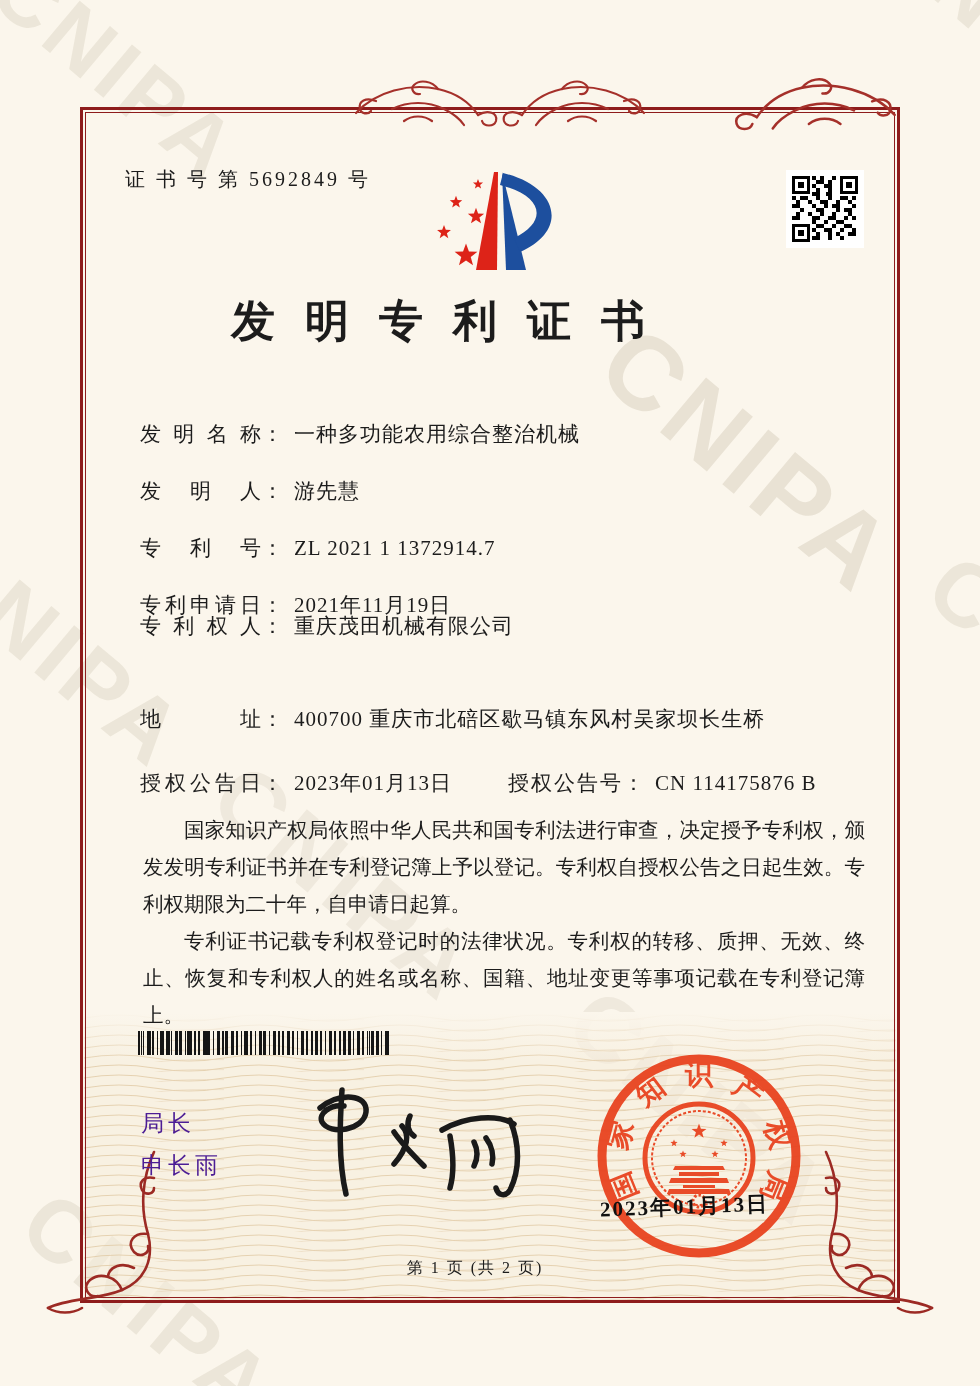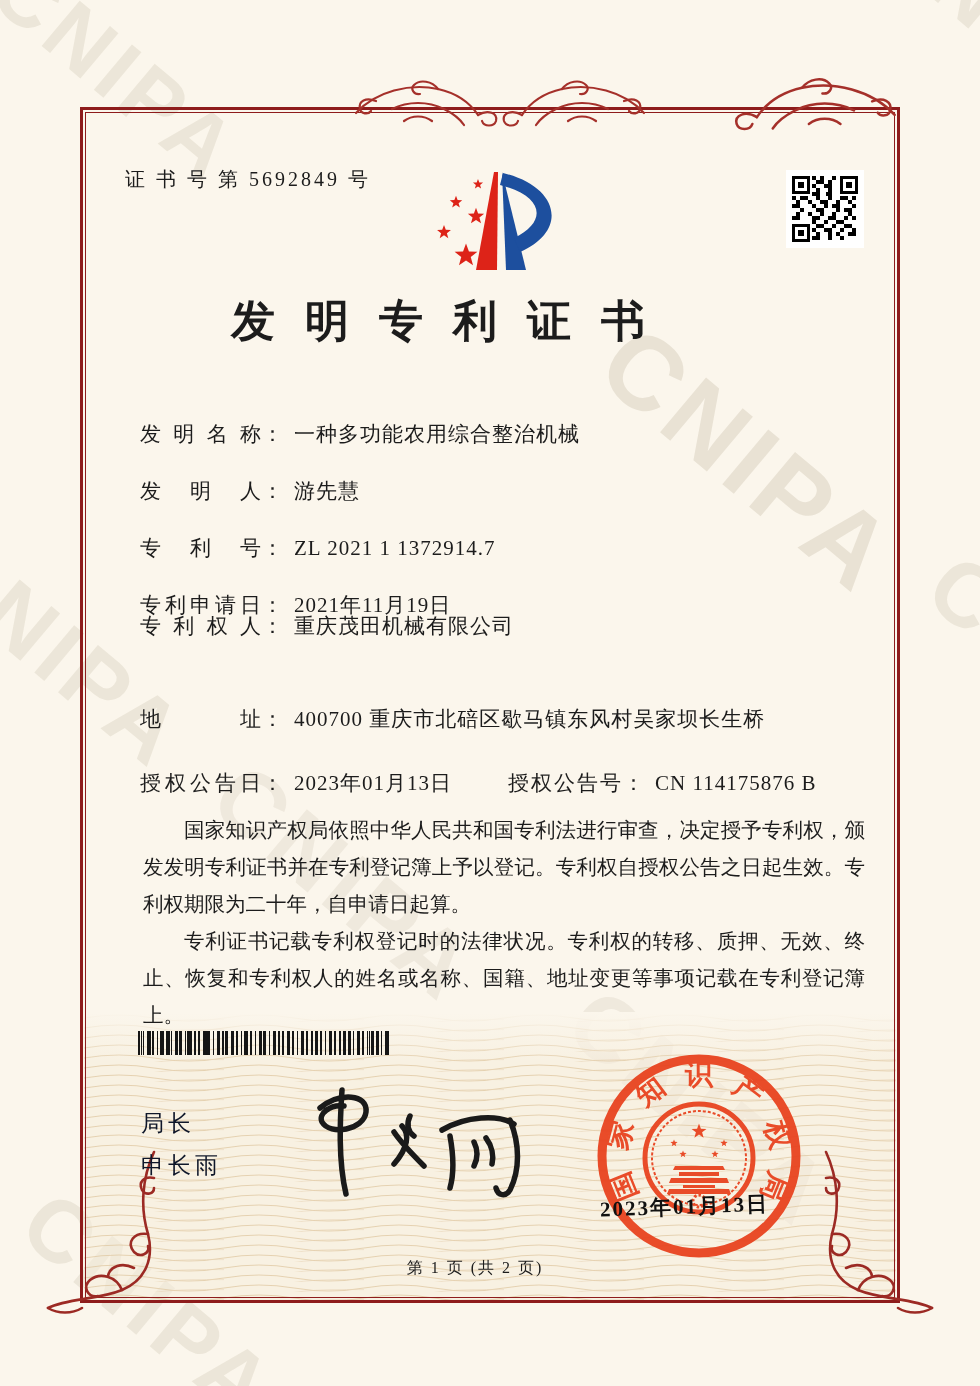--- a/index.html
+++ b/index.html
@@ -30,21 +30,21 @@
   
   .waveband{position:absolute;left:84px;top:1012px;width:812px;height:288px;}
   .wavefade{position:absolute;left:84px;top:1012px;width:812px;height:50px;
             background:linear-gradient(#fbf6ec,rgba(251,246,236,0));}
   
   .barcode{position:absolute;left:138px;top:1031px;width:252px;height:24px;
     background-image:
       repeating-linear-gradient(90deg,#151515 0 2px,rgba(0,0,0,0) 2px 5px,#151515 5px 6px,rgba(0,0,0,0) 6px 9px,#151515 9px 12px,rgba(0,0,0,0) 12px 14px),
       repeating-linear-gradient(90deg,rgba(0,0,0,0) 0 3px,#151515 3px 4px,rgba(0,0,0,0) 4px 11px,#151515 11px 13px,rgba(0,0,0,0) 13px 19px);}
   .signer{position:absolute;left:141px;font-size:23px;font-family:"Liberation Sans","DejaVu Sans",sans-serif;
-          letter-spacing:4px;color:#0f172a;}
+          letter-spacing:4px;color:#4c1d95;}
   .sig{position:absolute;left:282px;top:1072px;}
   .seal{position:absolute;left:592px;top:1046px;}
   .sealdate{position:absolute;left:600px;top:1192px;width:200px;font-size:21px;font-weight:bold;
             letter-spacing:2px;transform:rotate(-2deg);color:#111;}
   .pageinfo{position:absolute;left:80px;top:1258px;width:790px;text-align:center;font-size:16px;letter-spacing:2px;}
   .footnote{position:absolute;left:470px;top:1318px;transform:translateX(-50%);background:#fffdf7;
             padding:5px 20px;font-size:19px;letter-spacing:4px;}
   
   .orn{position:absolute;}
   .flip{transform:scaleX(-1);}

